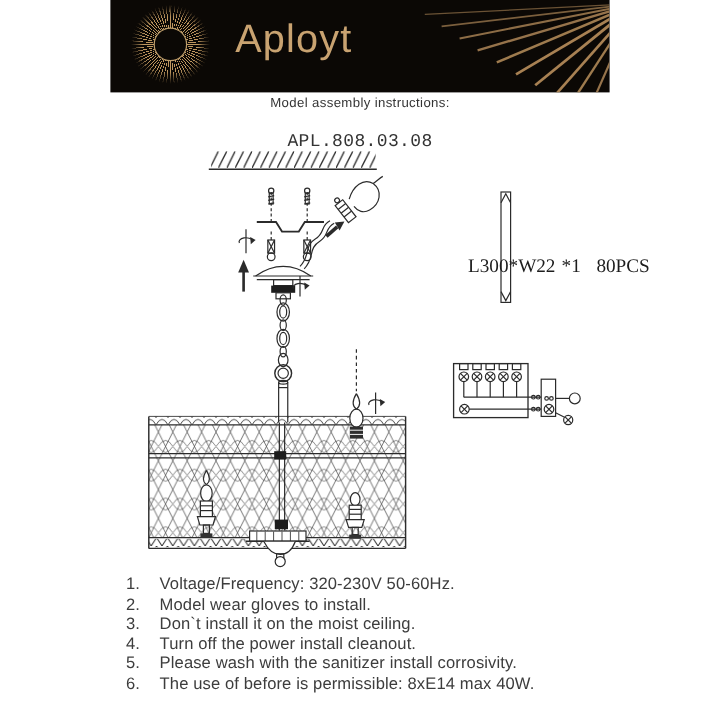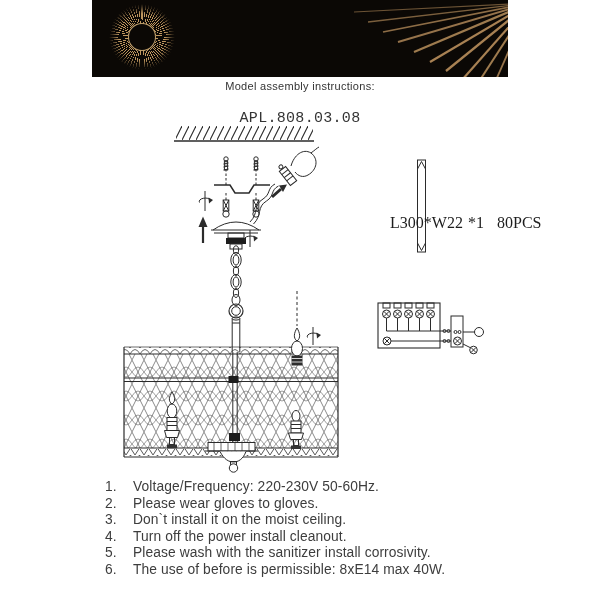--- a/index.html
+++ b/index.html
@@ -52,20 +52,21 @@
         <line x1="438" y1="3" x2="388" y2="80" stroke-width="2" opacity=".85"></line>
         <line x1="438" y1="3" x2="404" y2="80" stroke-width="1.8" opacity=".8"></line>
         <line x1="438" y1="3" x2="418" y2="80" stroke-width="1.5" opacity=".7"></line>
         <line x1="438" y1="3" x2="430" y2="80" stroke-width="1.2" opacity=".6"></line>
       </g>
     </svg>
     <div class="logo-wrap">
       <div class="logo-burst"></div>
       <div class="logo-core"></div>
     </div>
+    <div class="brand">Aployt</div>
   </header>
 
   <div class="title-block">
     <div class="title">Model assembly instructions:</div>
     <div class="model">APL.808.03.08</div>
   </div>
 
   <svg class="diagram" viewBox="0 0 600 600">
     <defs>
       <pattern id="hat" patternUnits="userSpaceOnUse" width="7" height="14">
@@ -331,25 +332,25 @@
 
   <span class="part-label lab-left">L300*W22</span>
   <span class="part-label lab-right">
     <span>*1</span>
     <span>80PCS</span>
   </span>
 
   <div class="instructions">
     <div class="item">
       <span>1.</span>
-      <span>Voltage/Frequency: 220-230V 50-60Hz.</span>
+      <span>Voltage/Frequency: 320-230V 50-60Hz.</span>
     </div>
     <div class="item">
       <span>2.</span>
-      <span>Please wear gloves to gloves.</span>
+      <span>Model wear gloves to install.</span>
     </div>
     <div class="item">
       <span>3.</span>
       <span>Don`t install it on the moist ceiling.</span>
     </div>
     <div class="item">
       <span>4.</span>
       <span>Turn off the power install cleanout.</span>
     </div>
     <div class="item">

